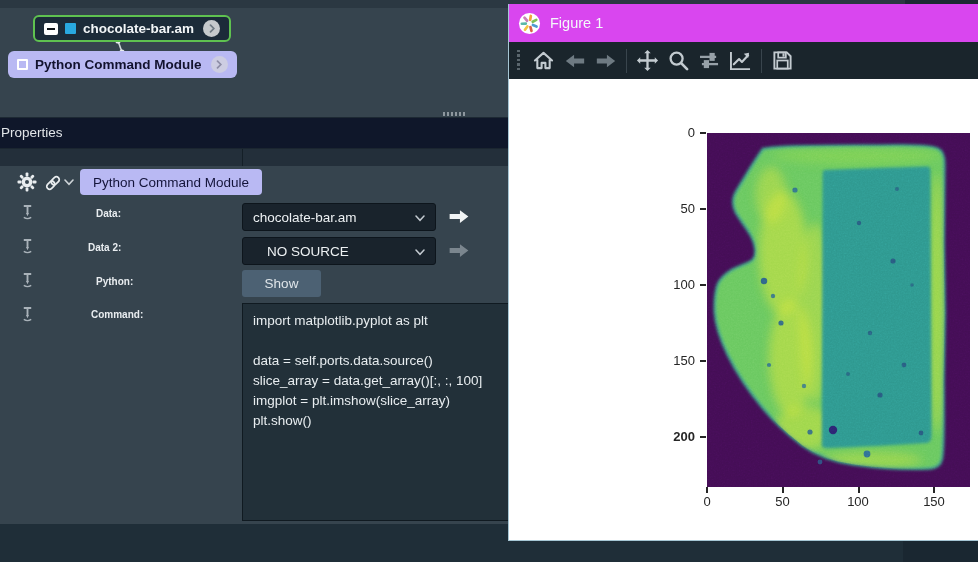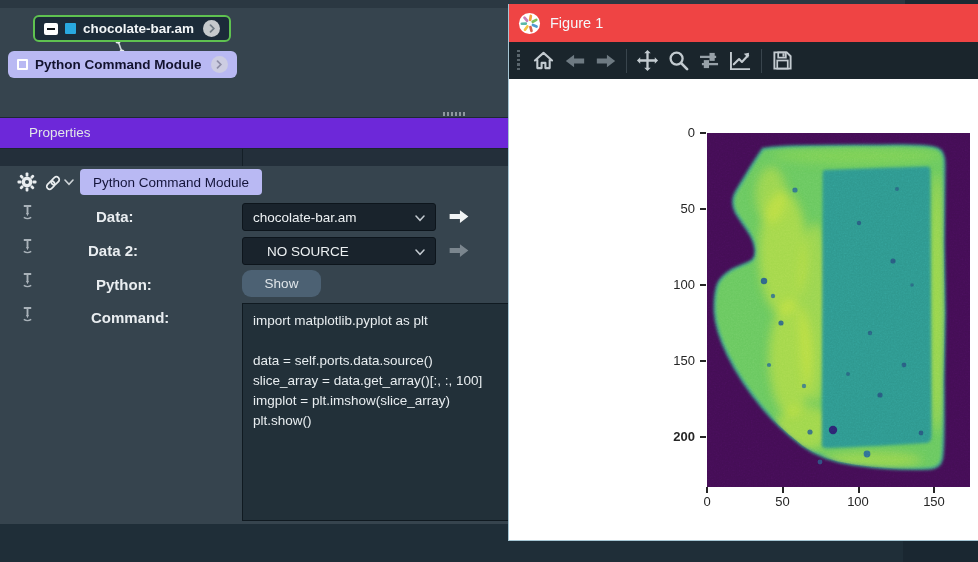--- a/index.html
+++ b/index.html
@@ -32,51 +32,51 @@
   .node-circle { width:17px; height:17px; border-radius:50%; background:#c6cacd;
                  display:flex; align-items:center; justify-content:center; margin-left:2px; }
   .node-module .node-circle { background:#cdcde2; }
 
   .wire-svg { left:0; top:8px; pointer-events:none; }
 
   .splitter-dots { left:443px; top:112px; width:26px; height:4px; display:flex; gap:2px; }
   .splitter-dots i { width:2px; height:4px; background:#8d979e; display:block; }
 
   
-  .props-header { left:0; top:117px; width:978px; height:31px; background:#6d28d9;
+  .props-header { left:0; top:117px; width:978px; height:31px; background:#0f172a;
                   border-top:1px solid #1d2933; color:#e2e6e9; font-size:13.5px;
-                  line-height:30px; padding-left:29px; }
+                  line-height:30px; padding-left:1px; }
   .props-strip { left:0; top:148px; width:978px; height:18px; background:#232f3a;
                  border-top:1px solid #1b2630; }
   .props-strip i { position:absolute; left:242px; top:0; width:1px; height:18px; background:#141f27; }
   .props-body { left:0; top:166px; width:978px; height:358px; background:#36444e; }
 
   .icon-btn { display:flex; align-items:center; justify-content:center; color:#e9edef; }
   .module-chip { left:80px; top:169px; height:26px; background:#b9b9f3; border-radius:4px;
                  color:#14143a; font-size:13.5px; display:inline-flex; align-items:center;
                  padding:0 13px; white-space:nowrap; }
   .pin { color:#a9b2b9; }
-  .row-label { font-size:15px; font-weight:bold; color:#e9edf0; white-space:nowrap; }
+  .row-label { font-size:10px; font-weight:bold; color:#e9edf0; white-space:nowrap; }
   .dropdown { left:242px; width:194px; height:28px; background:#19232c;
               border:1px solid #0d151c; border-radius:3px; color:#edf1f3;
               font-size:13.5px; display:flex; align-items:center; padding:0 10px; cursor:default; }
   .dropdown .chev { margin-left:auto; color:#c3cad0; }
   .apply-arrow { color:#f1f4f5; }
   .apply-arrow.disabled { color:#7b868e; }
   .show-btn { left:242px; top:270px; width:79px; height:27px; background:#4c6173;
-              border-radius:9px; color:#dfe5e9; font-size:13.5px;
+              border-radius:3px; color:#dfe5e9; font-size:13.5px;
               display:flex; align-items:center; justify-content:center; }
   .code-box { left:242px; top:303px; width:292px; height:218px; background:#223039;
               border:1px solid #101a21; color:#e8edf0; font-size:13.5px; line-height:20px;
               padding:7px 10px; white-space:pre; overflow:hidden; }
 
   
   .figure-window { left:508px; top:4px; width:470px; height:537px; z-index:10;
                    border-left:1px solid #a6c6d4; border-bottom:1px solid #a6c6d4; }
-  .fig-titlebar { height:38px; background:#ef4444; display:flex; align-items:center;
+  .fig-titlebar { height:38px; background:#d946ef; display:flex; align-items:center;
                   padding-left:9px; gap:9px; }
   .fig-title { font-size:14.5px; color:#f4f8fa; }
   .fig-toolbar { height:37px; background:#1a252c; display:flex; align-items:center; padding-left:5px; }
   .grip { width:3px; height:22px; margin:0 8px 0 3px;
           background:repeating-linear-gradient(#5a666d 0 2px, transparent 2px 4.5px); }
   .tb-btn { width:31px; height:30px; display:flex; align-items:center; justify-content:center;
             color:#c3cbd0; }
   .tb-btn.disabled { color:#6e7a82; }
   .tb-sep { width:1px; height:24px; background:#39454d; margin:0 5px; }
   .fig-canvas { position:relative; width:469px; height:461px; background:#ffffff; }

